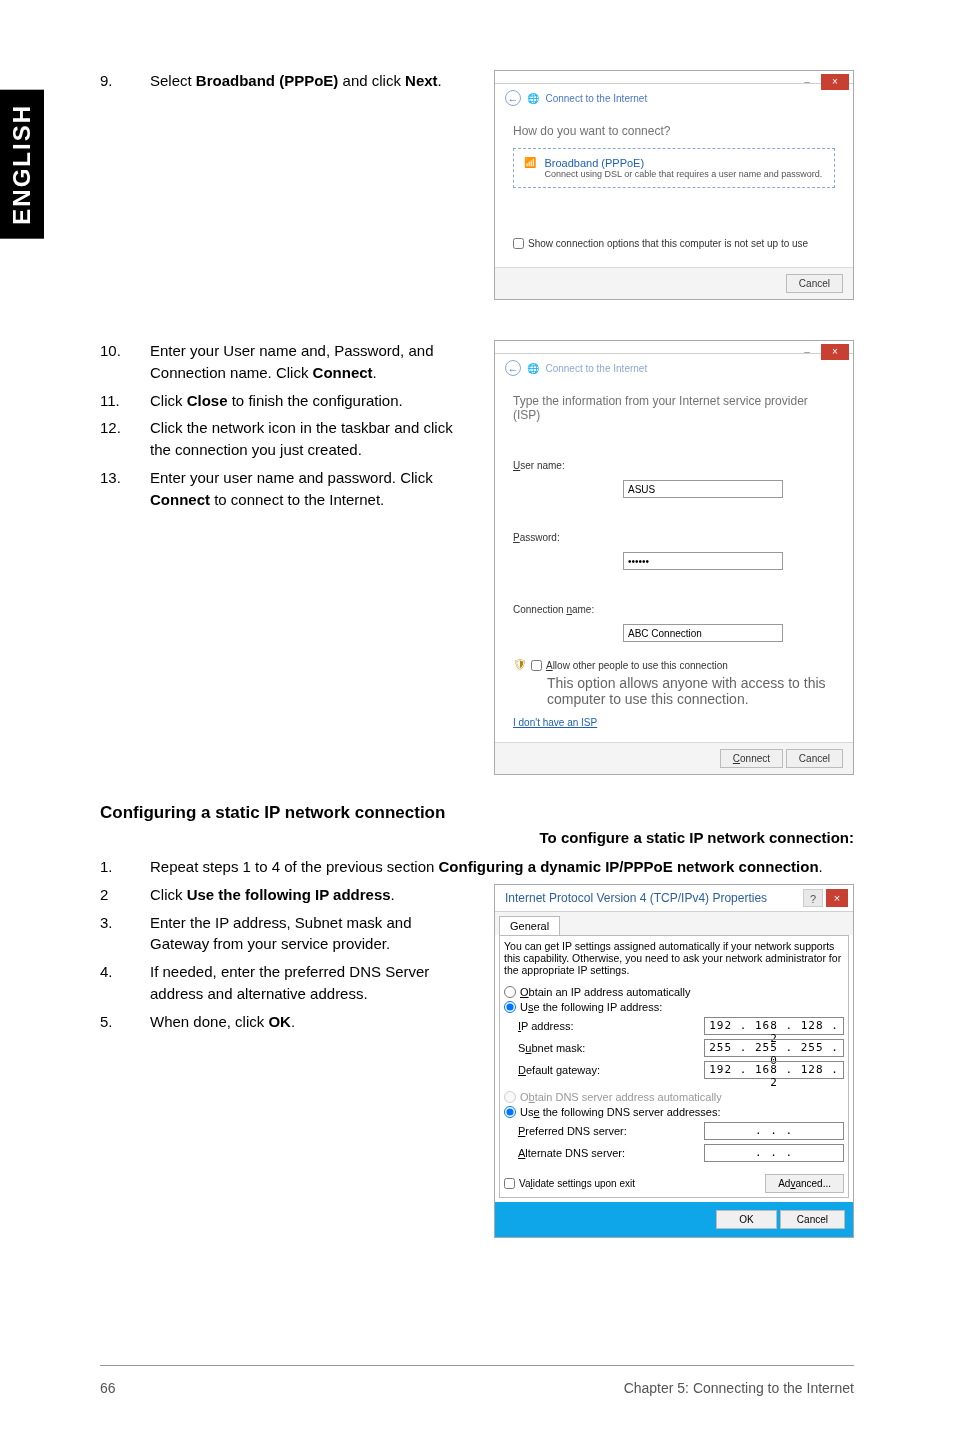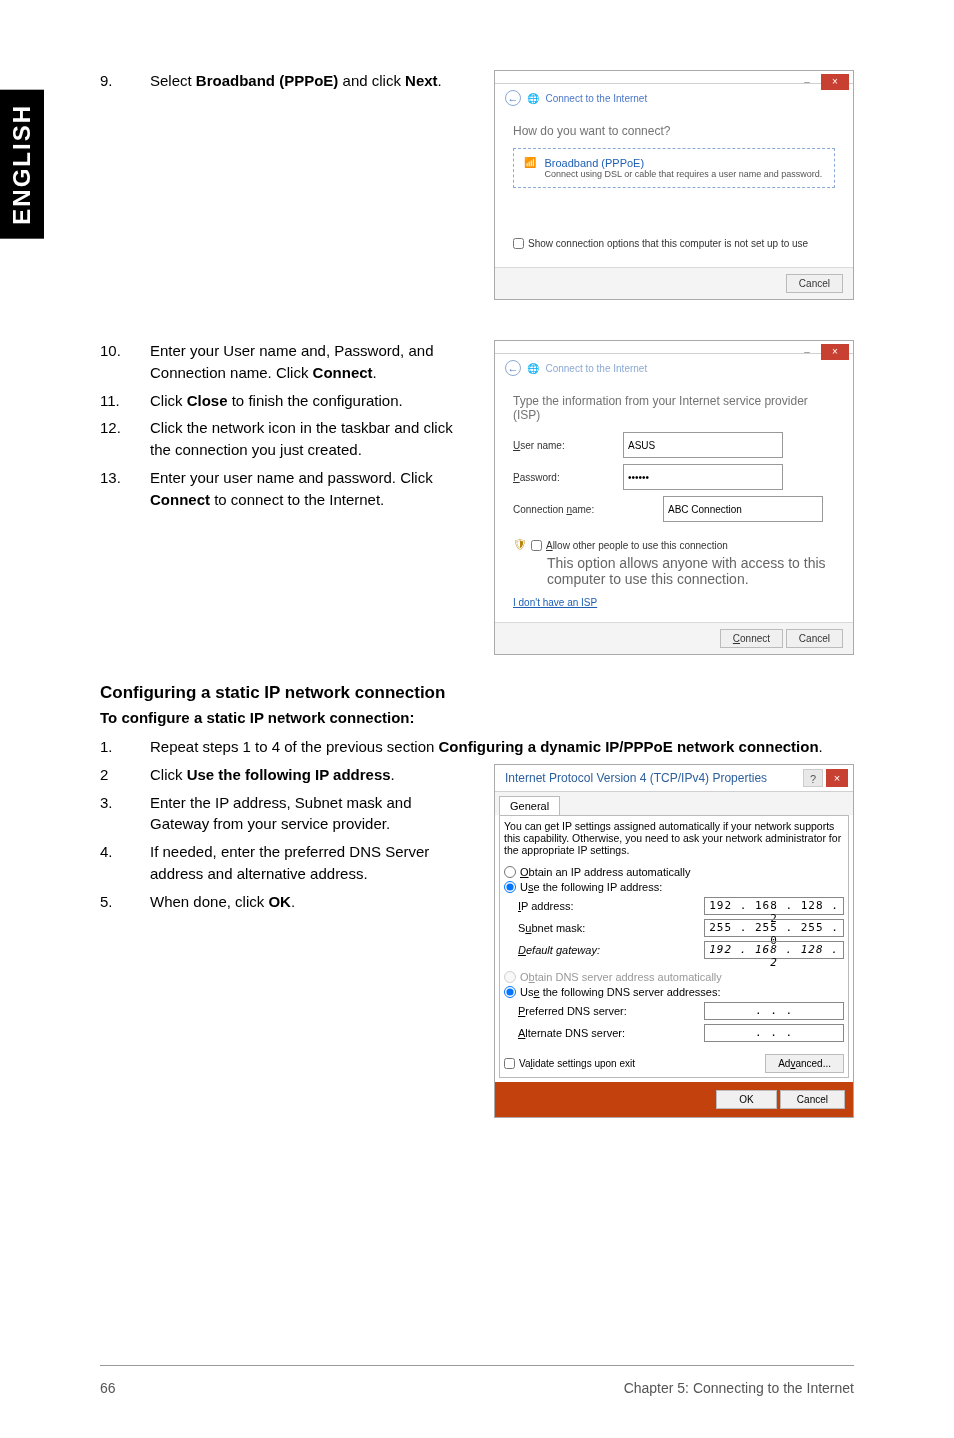--- a/index.html
+++ b/index.html
@@ -102,26 +102,27 @@
     font-size: 10px;
     display: inline-block;
   }
   .btn-row { text-align: right; padding: 6px 10px; background: #f4f4f4; border-top: 1px solid #d9d9d9; }
   .form-row { display: flex; align-items: center; margin-bottom: 6px; }
   .form-label { width: 110px; font-size: 10px; }
   .form-input {
     border: 1px solid #999;
     height: 18px;
     width: 160px;
-    padding: 12px 4px;
+    padding: 0 4px;
     font-size: 10px;
+    margin-top: 48px;
   }
   .link-blue { color: #1e5fb4; text-decoration: underline; font-size: 10px; }
   .section-h3 { font-size: 17px; font-weight: bold; margin-top: 28px; margin-bottom: 6px; }
-  .section-h4 { font-size: 15px; font-weight: bold; margin-bottom: 10px; }
+  .section-h4 { font-size: 15px; font-weight: bold; margin-bottom: 10px; text-align: right; }
   .ipv4-dialog {
     width: 360px;
     border: 1px solid #aaa;
     font-size: 11px;
   }
   .ipv4-title {
     background: #fff;
     color: #2c5f9e;
     padding: 6px 10px;
     border-bottom: 1px solid #d0d0d0;
@@ -287,21 +288,21 @@
         <div class="win-body">
           <div class="blue-heading">Type the information from your Internet service provider (ISP)</div>
           <div class="form-row">
             <div class="form-label"><span class="u">U</span>ser name:</div>
             <input class="form-input" value="ASUS" style="">
           </div>
           <div class="form-row">
             <div class="form-label"><span class="u">P</span>assword:</div>
             <input class="form-input" value="••••••" style="">
           </div>
-          <div class="form-row" style="margin-top:6px;gap:40px;">
+          <div class="form-row" style="margin-top:6px;">
             <div class="form-label">Connection <span class="u">n</span>ame:</div>
             <input class="form-input" value="ABC Connection" style="">
           </div>
           <div style="margin-top:16px;">
             <div class="checkbox-row">
               <span class="shield-icon">🛡</span>
               <input type="checkbox" style="">
               <span><span class="u">A</span>llow other people to use this connection</span>
             </div>
             <div style="font-size:14px; color:#666; margin-left:34px;">This option allows anyone with access to this computer to use this connection.</div>
@@ -372,21 +373,21 @@
             <span>U<span class="u">s</span>e the following IP address:</span>
           </div>
           <div class="ip-row">
             <span class="ip-label"><span class="u">I</span>P address:</span>
             <div class="ip-field">192 . 168 . 128 .  2</div>
           </div>
           <div class="ip-row">
             <span class="ip-label">S<span class="u">u</span>bnet mask:</span>
             <div class="ip-field">255 . 255 . 255 .  0</div>
           </div>
-          <div class="ip-row" style="margin-bottom:12px;font-style:italic;">
+          <div class="ip-row" style="margin-bottom:12px;">
             <span class="ip-label"><span class="u">D</span>efault gateway:</span>
             <div class="ip-field">192 . 168 . 128 .  2</div>
           </div>
           <div class="radio-row" style="color:#999;">
             <input type="radio" name="dnsmode" disabled="" style="">
             <span>O<span class="u">b</span>tain DNS server address automatically</span>
           </div>
           <div class="radio-row">
             <input type="radio" name="dnsmode" checked="" style="">
             <span>Us<span class="u">e</span> the following DNS server addresses:</span>
@@ -400,21 +401,21 @@
             <div class="ip-field">.       .       .</div>
           </div>
           <div style="display:flex; justify-content:space-between; align-items:center;">
             <div class="checkbox-row">
               <input type="checkbox" style="">
               <span>Va<span class="u">l</span>idate settings upon exit</span>
             </div>
             <span class="btn">Ad<span class="u">v</span>anced...</span>
           </div>
         </div>
-        <div style="text-align:right; padding:8px; background:#c2410c;">
+        <div style="text-align:right; padding:8px; background:#0ea5e9;">
           <span class="btn" style="padding:3px 22px;">OK</span>
           <span class="btn" style="padding:3px 16px;">Cancel</span>
         </div>
       </div>
     </div>
   </div>
 
   <div class="footer">
     <span>66</span>
     <span>Chapter 5: Connecting to the Internet</span>

